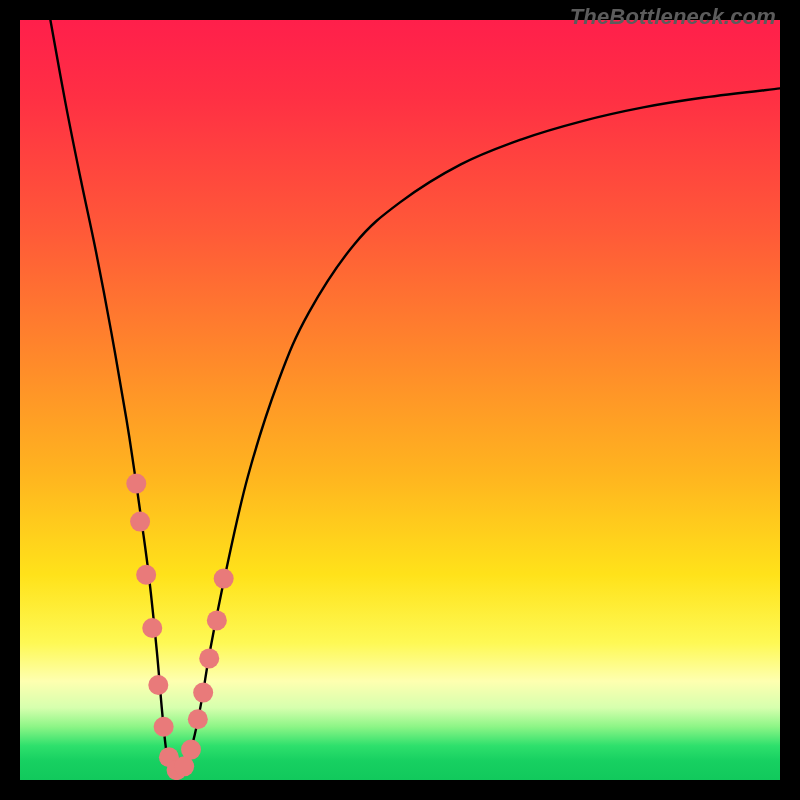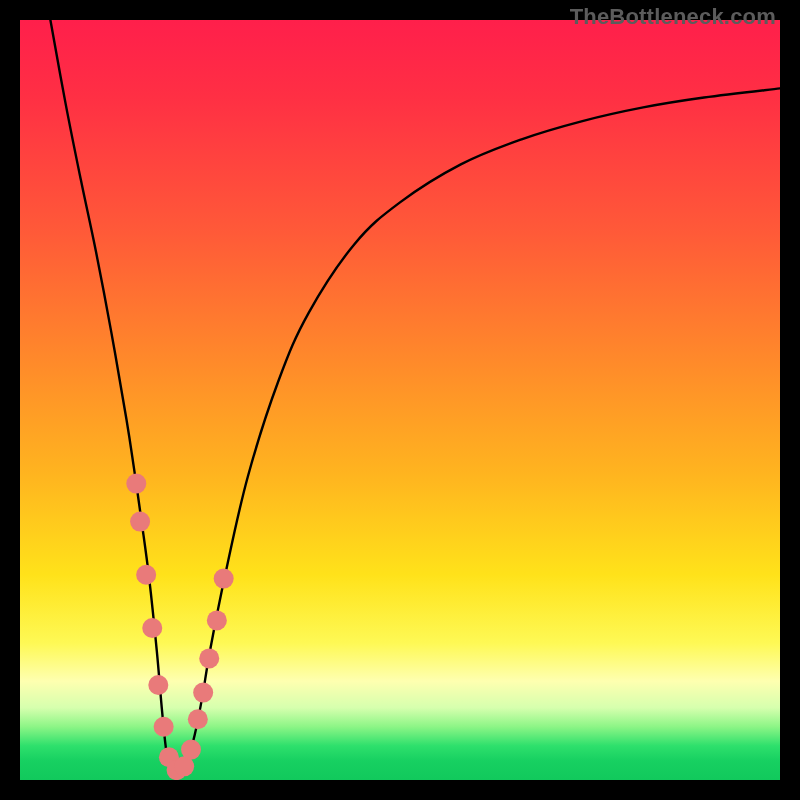--- a/index.html
+++ b/index.html
@@ -9,20 +9,21 @@
     height: 800px;
     overflow: hidden;
     background: #000;
     font-family: Arial, Helvetica, sans-serif;
   }
   .frame {
     position: relative;
     width: 800px;
     height: 800px;
     background: #000;
+    font-style: italic;
   }
   .plot-area {
     position: absolute;
     left: 20px;
     top: 20px;
     width: 760px;
     height: 760px;
     overflow: hidden;
   }
   .gradient {

